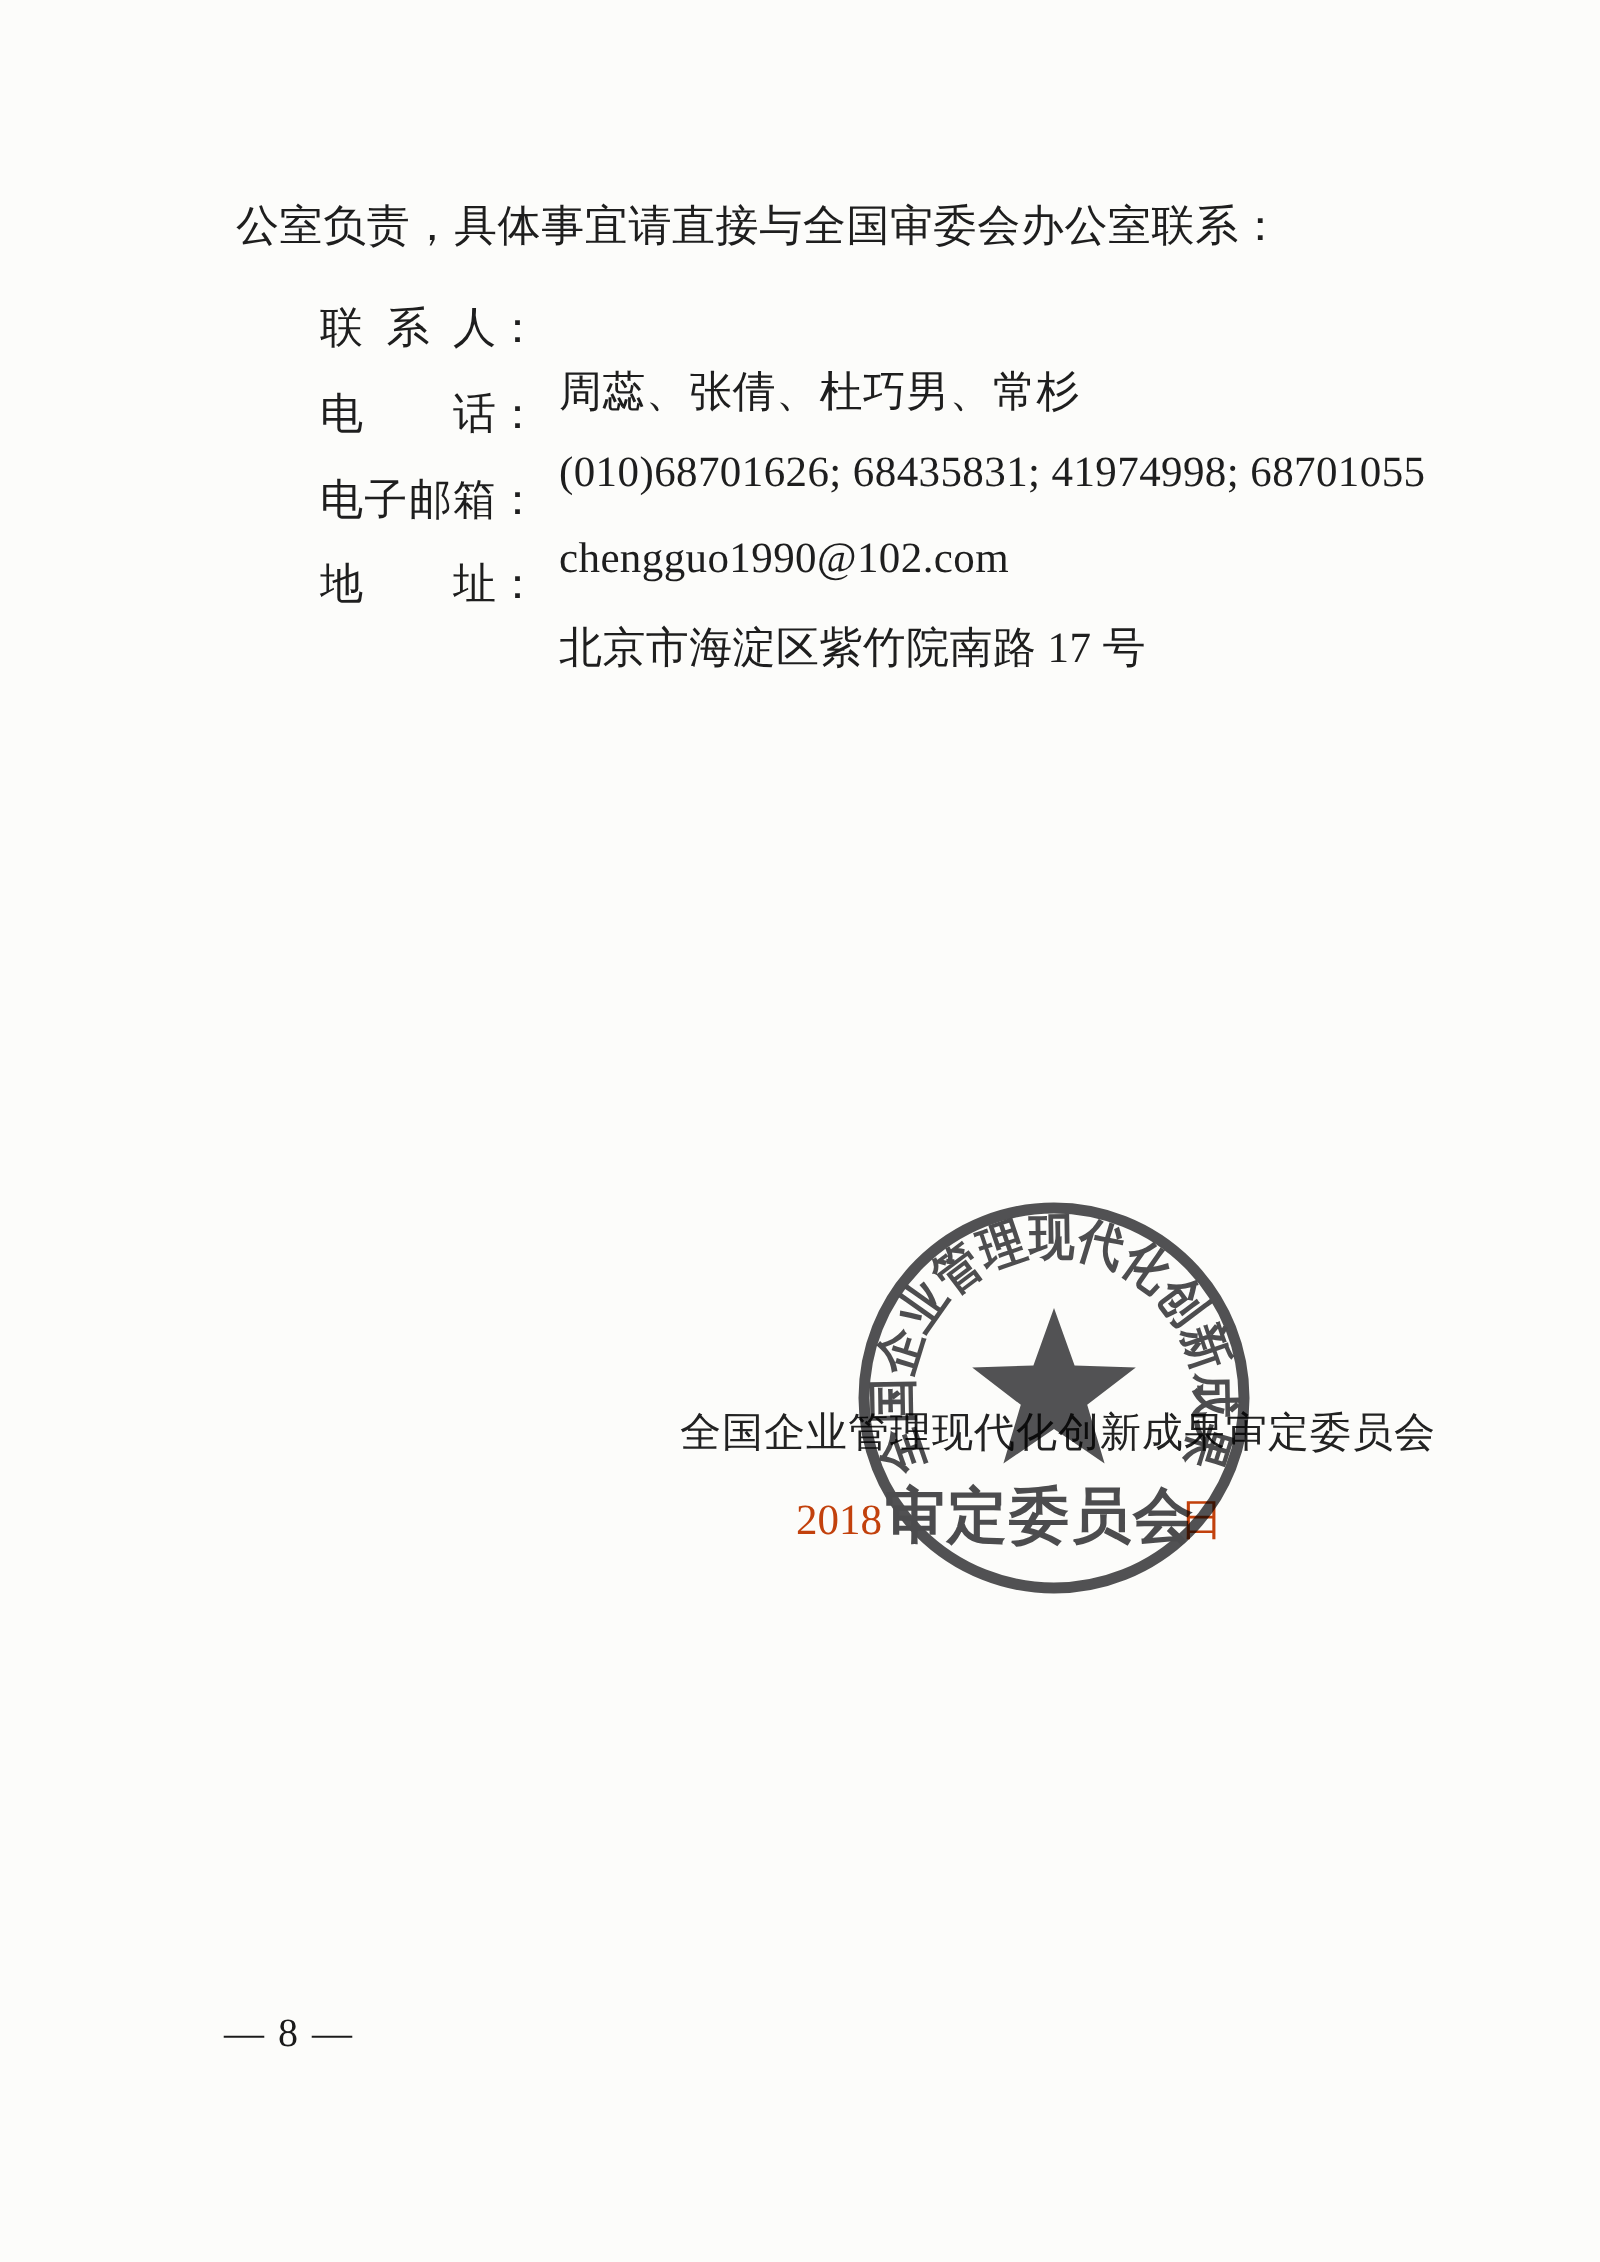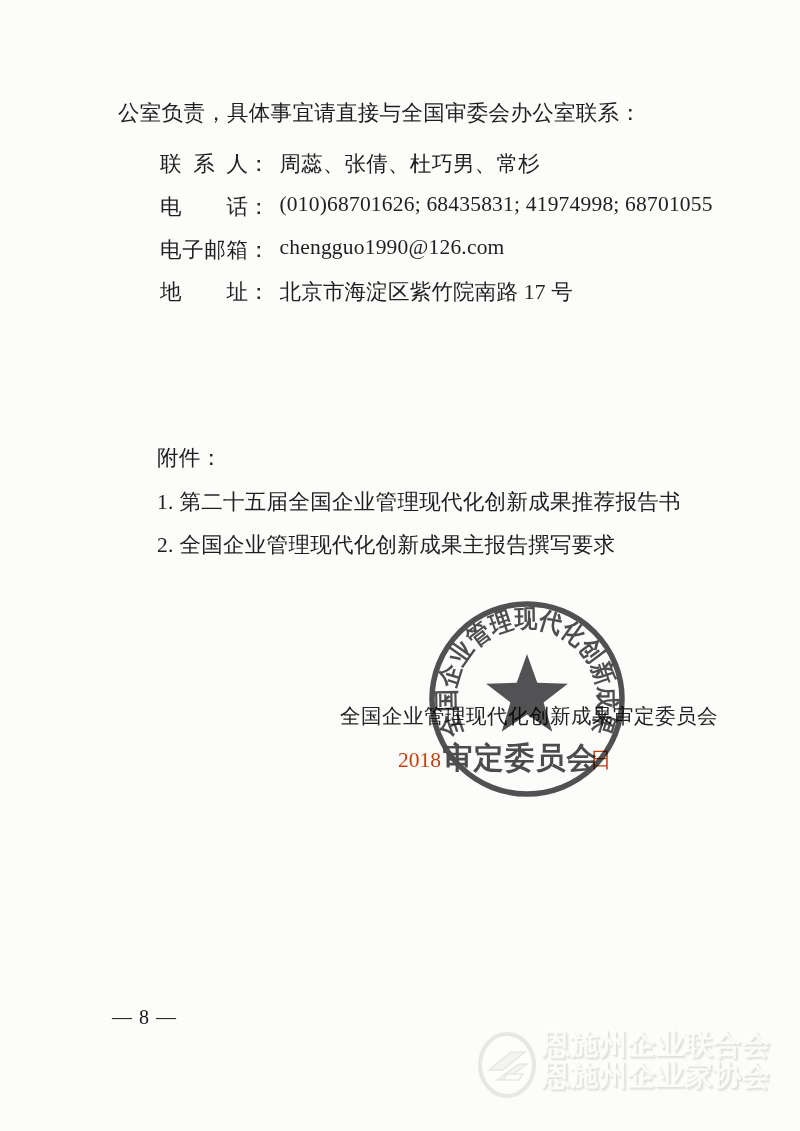--- a/index.html
+++ b/index.html
@@ -20,21 +20,21 @@
   
   .contacts{position:absolute;left:160px;top:149px;}
   .crow{height:42.75px;font-size:21.5px;white-space:nowrap;}
   .clabel{
     display:inline-block;width:88px;
     text-align:justify;text-align-last:justify;
     -moz-text-align-last:justify;
     vertical-align:top;
   }
   .ccolon{display:inline-block;vertical-align:top;}
-  .cval{display:inline-block;margin-left:10px;vertical-align:top;letter-spacing:0.2px;}
+  .cval{display:inline-block;margin-left:10px;vertical-align:top;letter-spacing:0.2px;margin-top:32px;}
   
   .attachments{position:absolute;left:157px;top:443px;}
   .arow{height:43.5px;font-size:21.5px;letter-spacing:0.3px;white-space:nowrap;}
   
   .sig-org{
     position:absolute;left:340px;top:702px;
     font-size:20.5px;letter-spacing:0.5px;white-space:nowrap;color:#222;
   }
   .sig-date{position:absolute;left:398px;top:745px;font-size:21.5px;white-space:nowrap;color:#c2410c;}
   .date-gap{display:inline-block;width:149px;}
@@ -70,58 +70,41 @@
   <div class="para">公室负责，具体事宜请直接与全国审委会办公室联系：</div>
 
   <div class="contacts">
     <div class="crow">
       <span class="clabel">联系人</span><span class="ccolon">：</span><span class="cval">周蕊、张倩、杜巧男、常杉</span>
     </div>
     <div class="crow">
       <span class="clabel">电话</span><span class="ccolon">：</span><span class="cval">(010)68701626; 68435831; 41974998; 68701055</span>
     </div>
     <div class="crow">
-      <span class="clabel">电子邮箱</span><span class="ccolon">：</span><span class="cval">chengguo1990@126.com</span>
+      <span class="clabel">电子邮箱</span><span class="ccolon">：</span><span class="cval">chengguo1990@102.com</span>
     </div>
     <div class="crow">
       <span class="clabel">地址</span><span class="ccolon">：</span><span class="cval">北京市海淀区紫竹院南路 17 号</span>
     </div>
   </div>
 
-  <div class="attachments">
-    <div class="arow">附件：</div>
-    <div class="arow">1. 第二十五届全国企业管理现代化创新成果推荐报告书</div>
-    <div class="arow">2. 全国企业管理现代化创新成果主报告撰写要求</div>
-  </div>
 
   <div class="sig-org">全国企业管理现代化创新成果审定委员会</div>
   <div class="sig-date">
     <span>2018</span><span class="date-gap"></span><span>日</span>
   </div>
 
   <svg class="seal" viewBox="0 0 220 220" xmlns="http://www.w3.org/2000/svg" xmlns:xlink="http://www.w3.org/1999/xlink">
     <defs>
       <path id="sealArc" d="M 46.4 143.8 A 72 72 0 1 1 173.6 143.8" fill="none"></path>
     </defs>
     <circle cx="110" cy="110" r="95" fill="none" stroke="#3a3a3c" stroke-width="5.5"></circle>
     <text font-size="25" font-weight="600" fill="#353537" font-family="Liberation Serif, DejaVu Serif, serif">
       <textPath xlink:href="#sealArc" href="#sealArc" startOffset="0" textLength="294" lengthAdjust="spacingAndGlyphs">全国企业管理现代化创新成果</textPath>
     </text>
     <polygon points="110,65 120.3,93.8 150.9,94.7 126.6,113.4 135.3,142.8 110,125.5 84.7,142.8 93.4,113.4 69.1,94.7 99.7,93.8" fill="#3b3b3d"></polygon>
     <text x="103" y="179" font-size="30" font-weight="700" letter-spacing="1" text-anchor="middle" fill="#343436" font-family="Liberation Serif, DejaVu Serif, serif">审定委员会</text>
   </svg>
 
   <div class="pageno">— 8 —</div>
 
-  <div class="watermark">
-    <svg class="wm-logo" viewBox="0 0 62 70" xmlns="http://www.w3.org/2000/svg">
-      <ellipse cx="30" cy="35" rx="27" ry="31" fill="#fdfdfb" stroke="#e7e7e4" stroke-width="4"></ellipse>
-      <path d="M12 40 L34 22 L48 22 L26 40 Z" fill="#f3f3f0" stroke="#e7e7e4" stroke-width="1.5"></path>
-      <path d="M20 50 L42 34 L50 34 L28 50 Z" fill="#f3f3f0" stroke="#e7e7e4" stroke-width="1.5"></path>
-      <path d="M30 44 L46 44 L42 50 L26 50 Z" fill="#fdfdfb" stroke="#e7e7e4" stroke-width="1.5"></path>
-    </svg>
-    <div class="wm-text">
-      <div>恩施州企业联合会</div>
-      <div>恩施州企业家协会</div>
-    </div>
-  </div>
 
 </div>
 
 </body></html>

